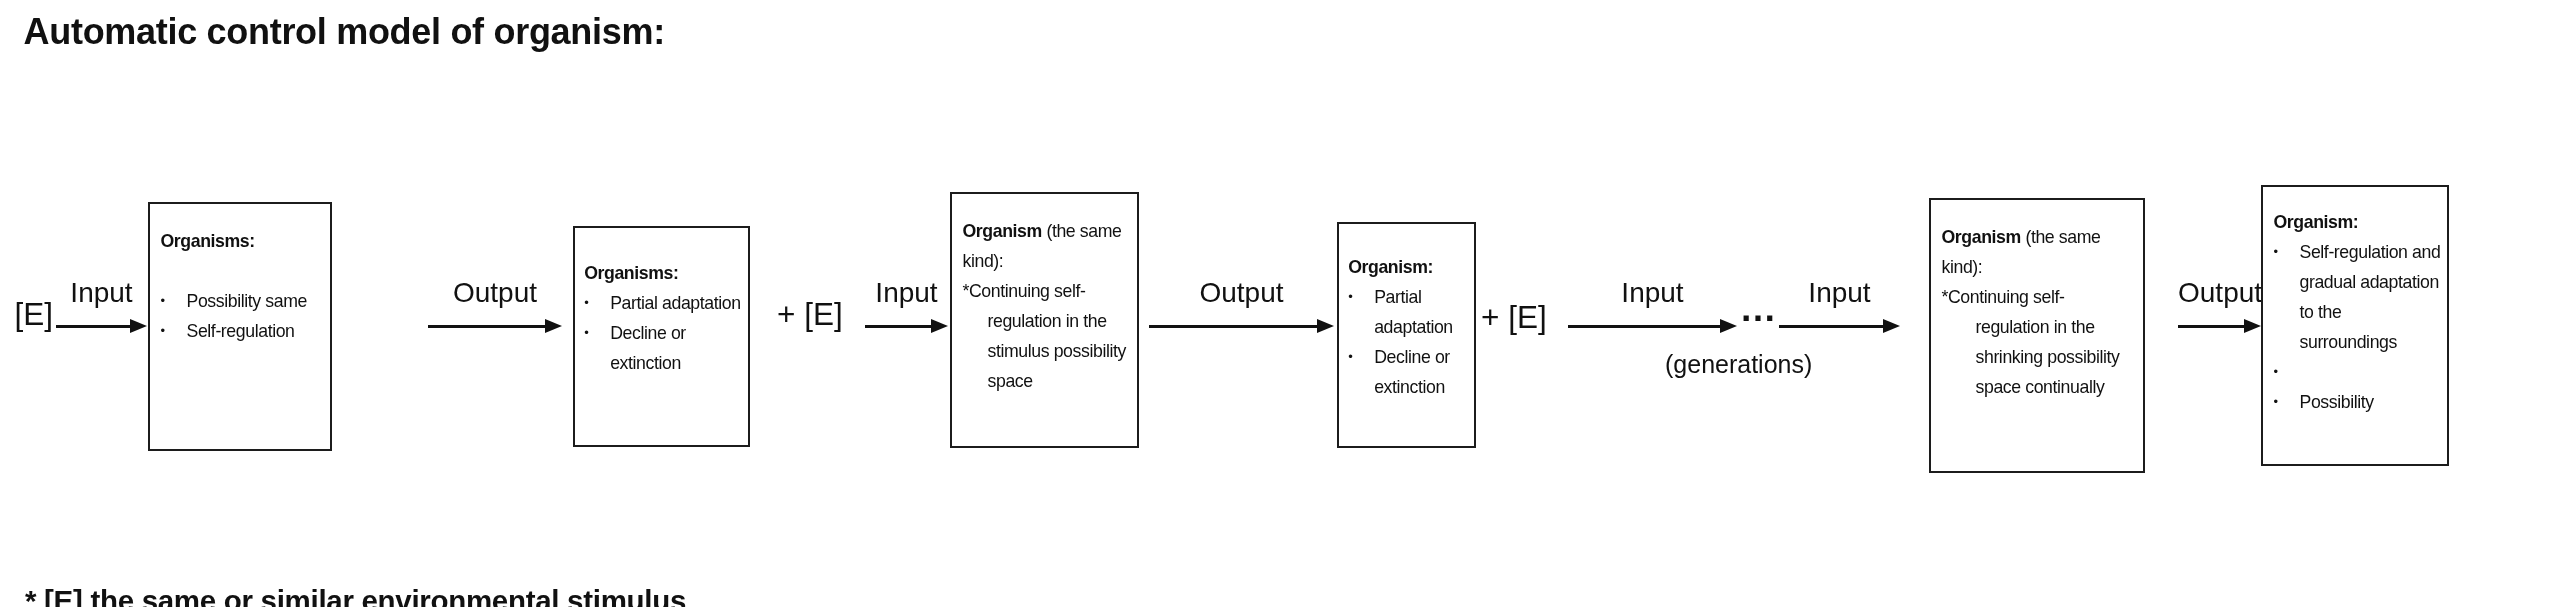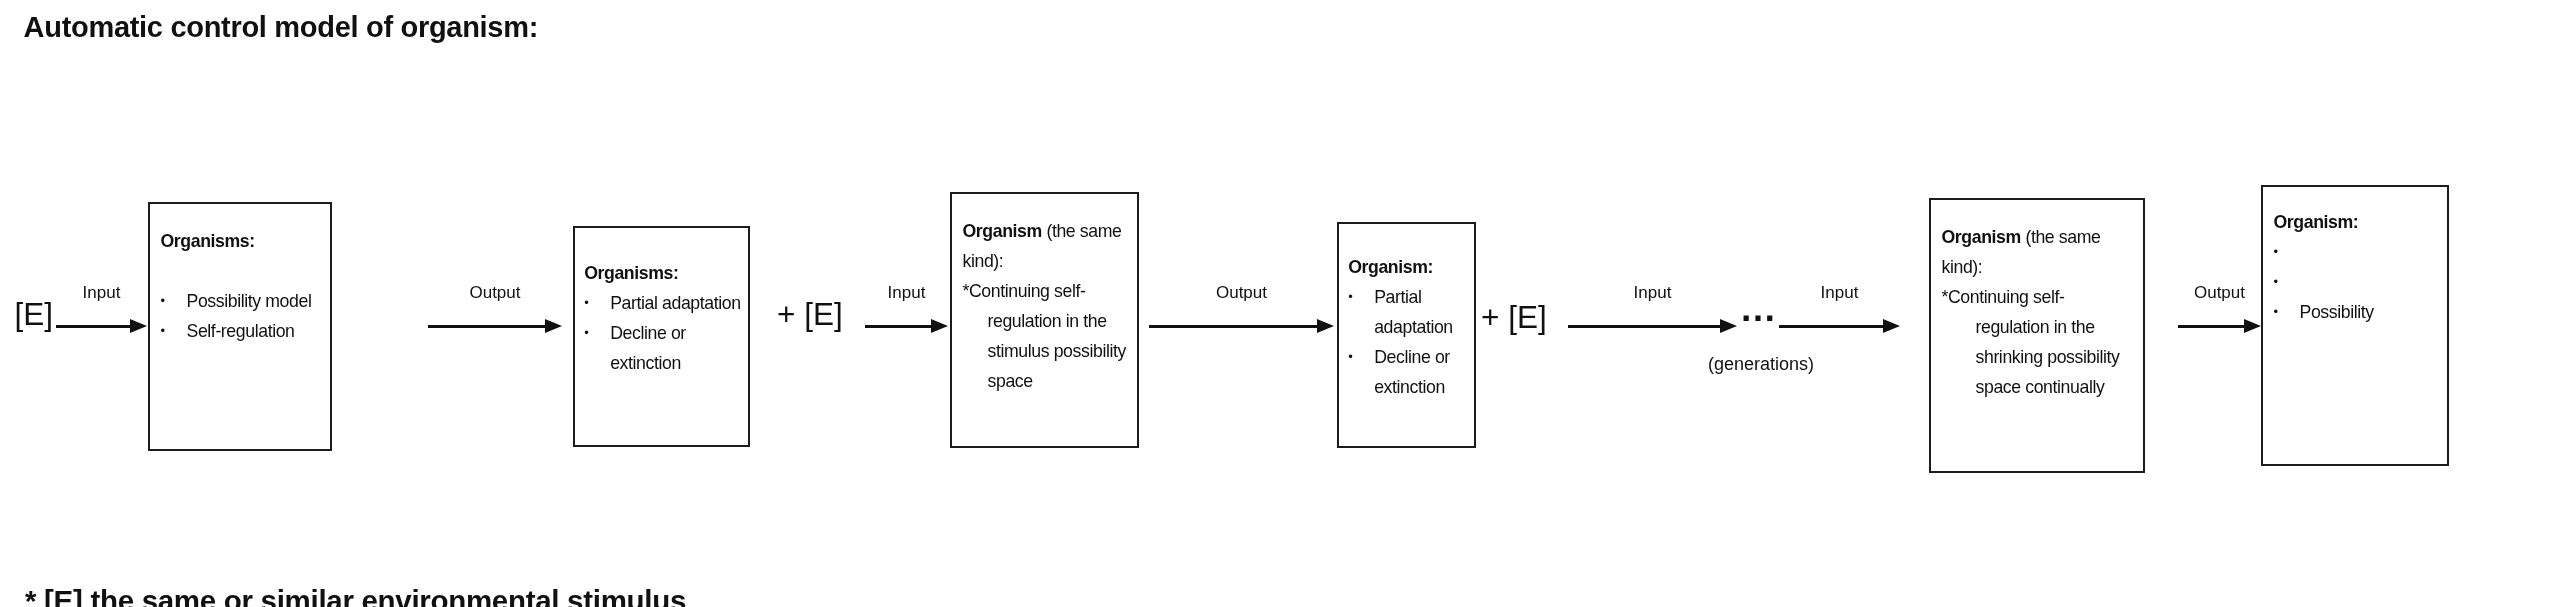--- a/index.html
+++ b/index.html
@@ -1,32 +1,32 @@
 <!DOCTYPE html>
 <html style="font-size:10.5px"><head>
 <meta charset="utf-8">
 <style>
   html,body{margin:0;padding:0;background:#ffffff;}
   .stage{
     position:relative;width:2576px;height:607px;background:#ffffff;
     font-family:"Liberation Sans",sans-serif;color:#111;overflow:hidden;
   }
   .title{
-    position:absolute;left:23.6px;top:10.5px;font-size:29px;font-weight:bold;
+    position:absolute;left:23.6px;top:10.5px;font-size:36px;font-weight:bold;
     letter-spacing:-0.3px;white-space:nowrap;
   }
   .footnote{
     position:absolute;left:25px;top:539px;font-size:29.5px;font-weight:bold;
     letter-spacing:-0.3px;white-space:nowrap;margin-top:45px;
   }
   .sym{position:absolute;font-size:31.5px;line-height:1.15;white-space:nowrap;}
   .arrow{position:absolute;height:66px;}
   .alabel{
     position:absolute;left:0;right:0;top:0;height:30px;line-height:30px;
-    text-align:center;font-size:17px;white-space:nowrap;
+    text-align:center;font-size:28px;white-space:nowrap;
   }
   .shaft{position:absolute;left:0;right:14.4px;top:47px;height:2.6px;background:#111;}
   .head{
     position:absolute;right:0;top:41px;width:0;height:0;
     border-top:7.2px solid transparent;border-bottom:7.2px solid transparent;
     border-left:17px solid #111;
   }
   .box{
     position:absolute;border:2px solid #1c1c1c;background:#fff;
     box-sizing:border-box;font-size:17.7px;line-height:30px;
@@ -37,22 +37,22 @@
   .bullet{display:flex;}
   .dot{flex:0 0 26px;width:26px;font-size:13px;}
   .btxt{flex:1;}
   .hang{padding-left:25px;text-indent:-25px;}
   .hang2{padding-left:34px;text-indent:-34px;}
   .dots{
     position:absolute;left:1737px;top:290px;width:42px;text-align:center;
     font-size:37px;line-height:37px;font-weight:bold;
   }
   .gens{
-    position:absolute;left:1665px;top:349px;width:192px;text-align:center;
-    font-size:18px;line-height:30px;white-space:nowrap;
+    position:absolute;left:1665px;top:349px;width:192px;text-align:left;
+    font-size:25px;line-height:30px;white-space:nowrap;
   }
 </style>
 </head>
 <body>
 
 <div class="stage">
 
   <div class="title">Automatic control model of organism:</div>
 
   <div class="sym" style="left:14.4px;top:296px;">[E]</div>
@@ -61,21 +61,21 @@
     <div class="alabel">Input</div>
     <div class="shaft"></div>
     <div class="head"></div>
   </div>
 
   <div class="box" style="left:148px;top:202px;width:184px;height:249px;padding:22px 6.6px 5.2px 10.5px;">
     <div class="bh">Organisms:</div>
     <div class="spacer"></div>
     <div class="bullet">
       <span class="dot">•</span>
-      <div class="btxt">Possibility model</div>
+      <div class="btxt">Possibility same</div>
     </div>
     <div class="bullet">
       <span class="dot">•</span>
       <div class="btxt">Self-regulation</div>
     </div>
   </div>
 
   <div class="arrow" style="left:428px;top:278px;width:134px;">
     <div class="alabel">Output</div>
     <div class="shaft"></div>
@@ -155,20 +155,21 @@
   <div class="arrow" style="left:2178px;top:278px;width:83px;">
     <div class="alabel">Output</div>
     <div class="shaft"></div>
     <div class="head"></div>
   </div>
 
   <div class="box" style="left:2261px;top:185px;width:188px;height:281px;padding:19.7px 6.6px 5.2px 10.5px;">
     <div class="bh">Organism:</div>
     <div class="bullet">
       <span class="dot">•</span>
+      <div class="btxt">Self-regulation and gradual adaptation to the surroundings</div>
     </div>
     <div class="bullet">
       <span class="dot">•</span>
     </div>
     <div class="bullet">
       <span class="dot">•</span>
       <div class="btxt">Possibility</div>
     </div>
   </div>
 

